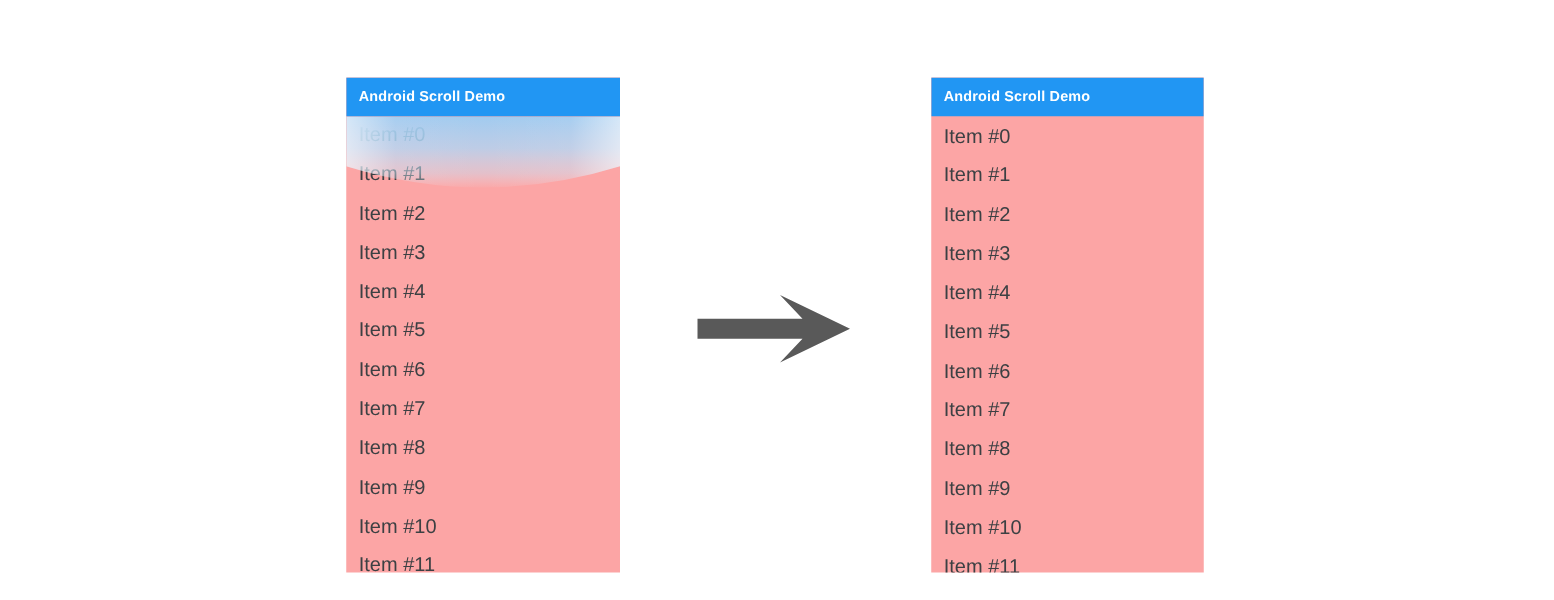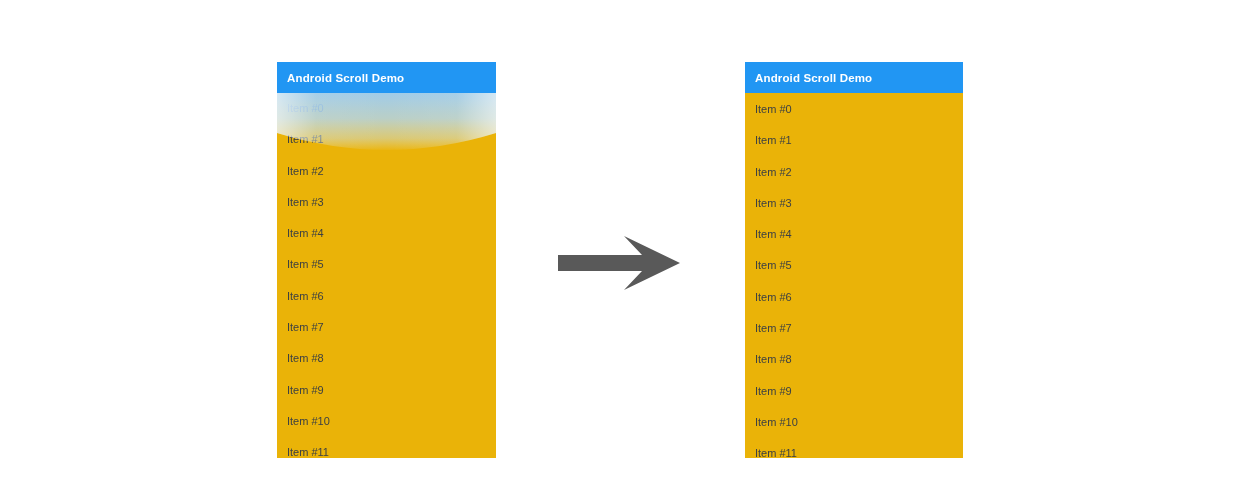--- a/index.html
+++ b/index.html
@@ -20,21 +20,21 @@
     left: 0;
     top: 0;
     width: 1243px;
     height: 480px;
   }
 
   
   .panel {
     position: absolute;
     overflow: hidden;
-    background: #eab308;
+    background: #fca5a5;
   }
   .panel.before {
     left: 277px;
     top: 62px;
     width: 219px;
     height: 396px;
   }
   .panel.after {
     left: 745px;
     top: 62px;
@@ -70,21 +70,21 @@
     z-index: 2;
   }
   .panel.before .list { top: 31px; }
   .panel.after  .list { top: 32px; }
 
   .list-item {
     height: 31.3px;
     line-height: 31.3px;
     padding-left: 10px;
     color: #3c4043;
-    font-size: 11px;
+    font-size: 16px;
     white-space: nowrap;
     box-sizing: border-box;
   }
 
   
   .overscroll-glow {
     position: absolute;
     left: 0;
     top: 31px;
     width: 100%;

